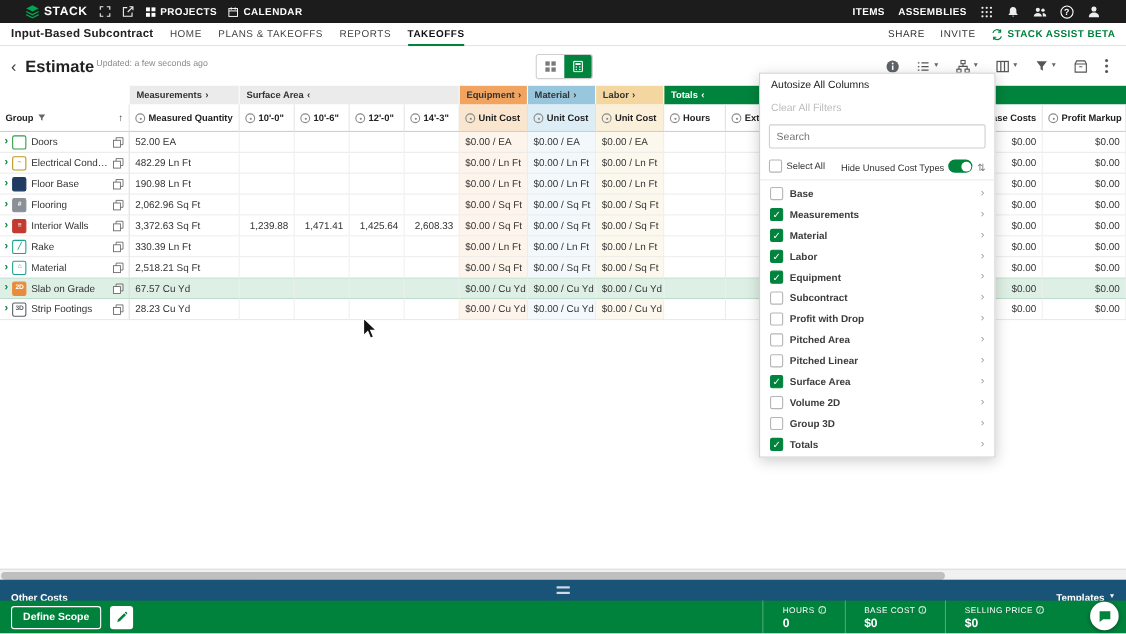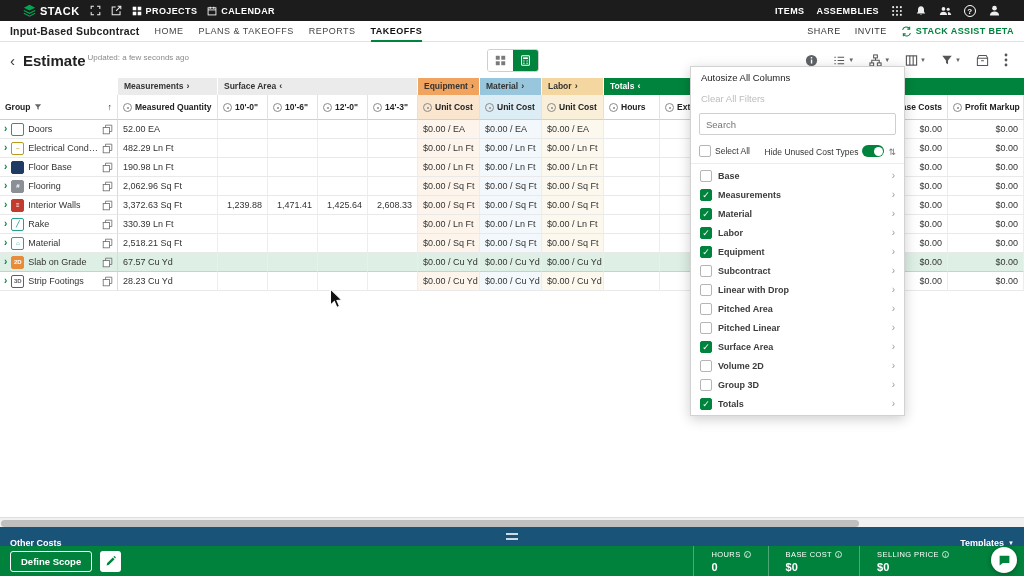--- a/index.html
+++ b/index.html
@@ -659,21 +659,21 @@
         <span class="mi-label">Equipment</span>
         <span class="chev">›</span>
       </div>
       <div class="menu-item">
         <span class="cb"></span>
         <span class="mi-label">Subcontract</span>
         <span class="chev">›</span>
       </div>
       <div class="menu-item">
         <span class="cb"></span>
-        <span class="mi-label">Linear with Drop</span>
+        <span class="mi-label">Profit with Drop</span>
         <span class="chev">›</span>
       </div>
       <div class="menu-item">
         <span class="cb"></span>
         <span class="mi-label">Pitched Area</span>
         <span class="chev">›</span>
       </div>
       <div class="menu-item">
         <span class="cb"></span>
         <span class="mi-label">Pitched Linear</span>

